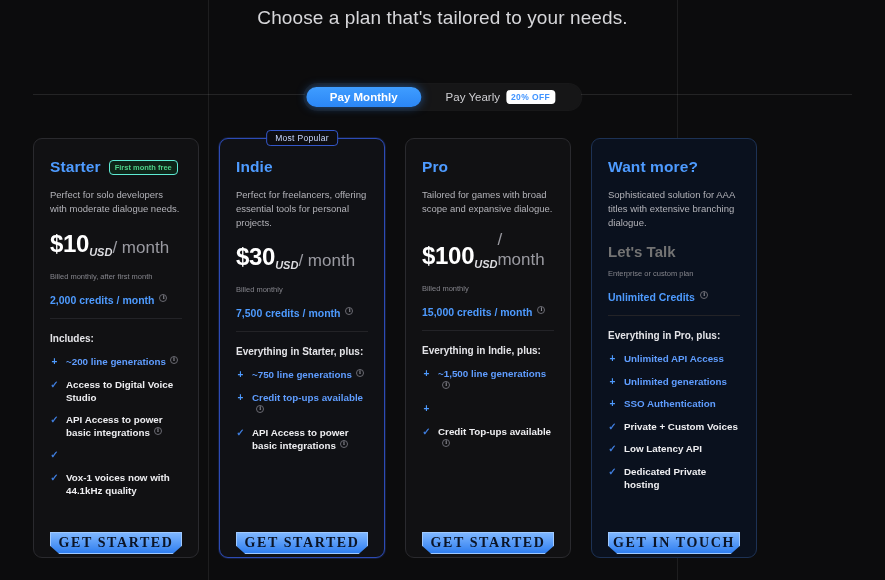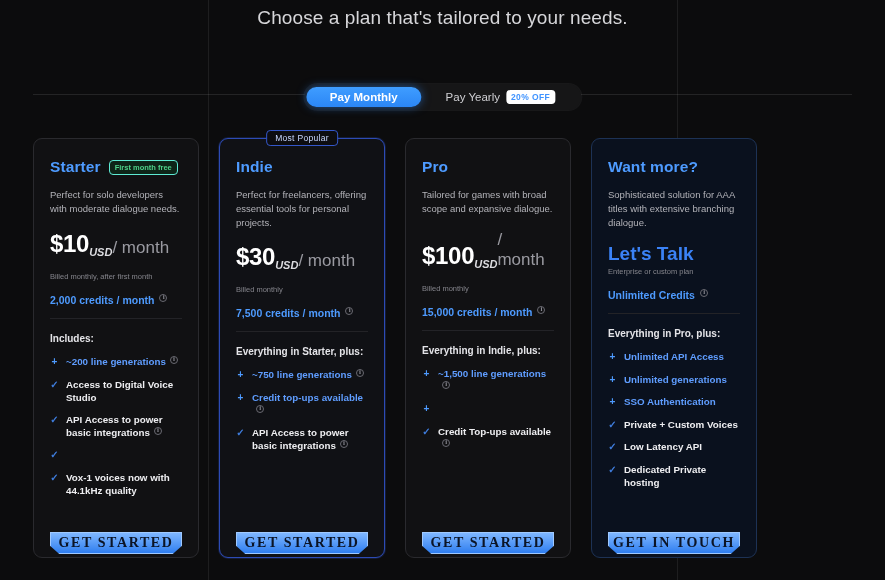--- a/index.html
+++ b/index.html
@@ -186,24 +186,24 @@
     font-size: 11px;
     font-weight: 700;
     color: #dcdce0;
     font-style: italic;
   }
   .price-period {
     font-size: 17px;
     color: #9a9aa1;
   }
   .price-contact {
-    font-size: 19px;
-    font-weight: 700;
-    color: #3b82f6;
-    margin-bottom: 2px;
+    font-size: 15px;
+    font-weight: 700;
+    color: #737373;
+    margin-bottom: 9px;
   }
   .billed-note {
     font-size: 7.5px;
     color: #84848b;
     margin-bottom: 13px;
   }
 
   .credits-row {
     display: flex;
     align-items: flex-start;

